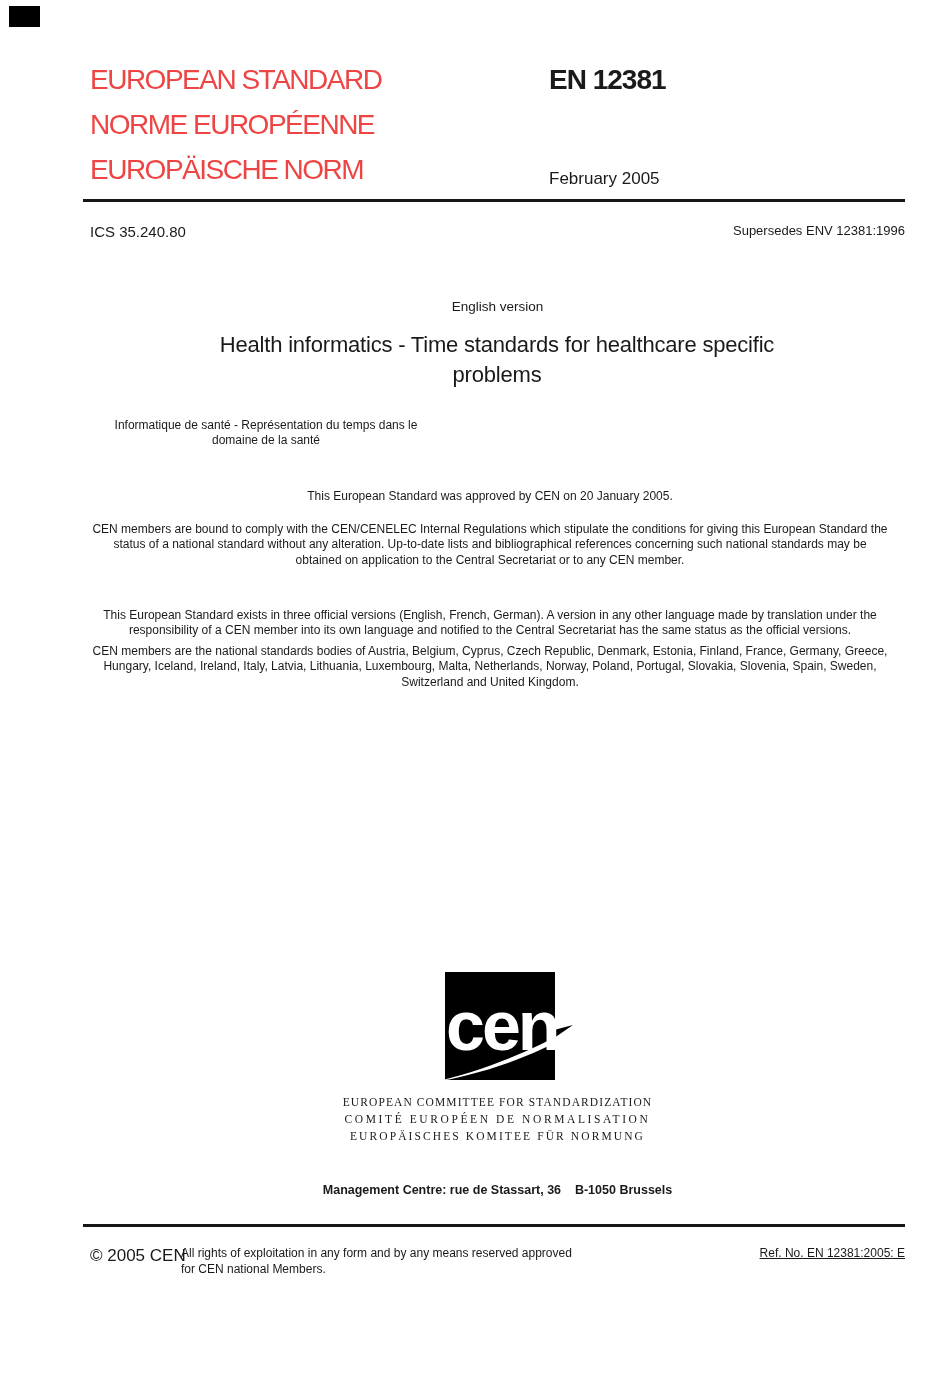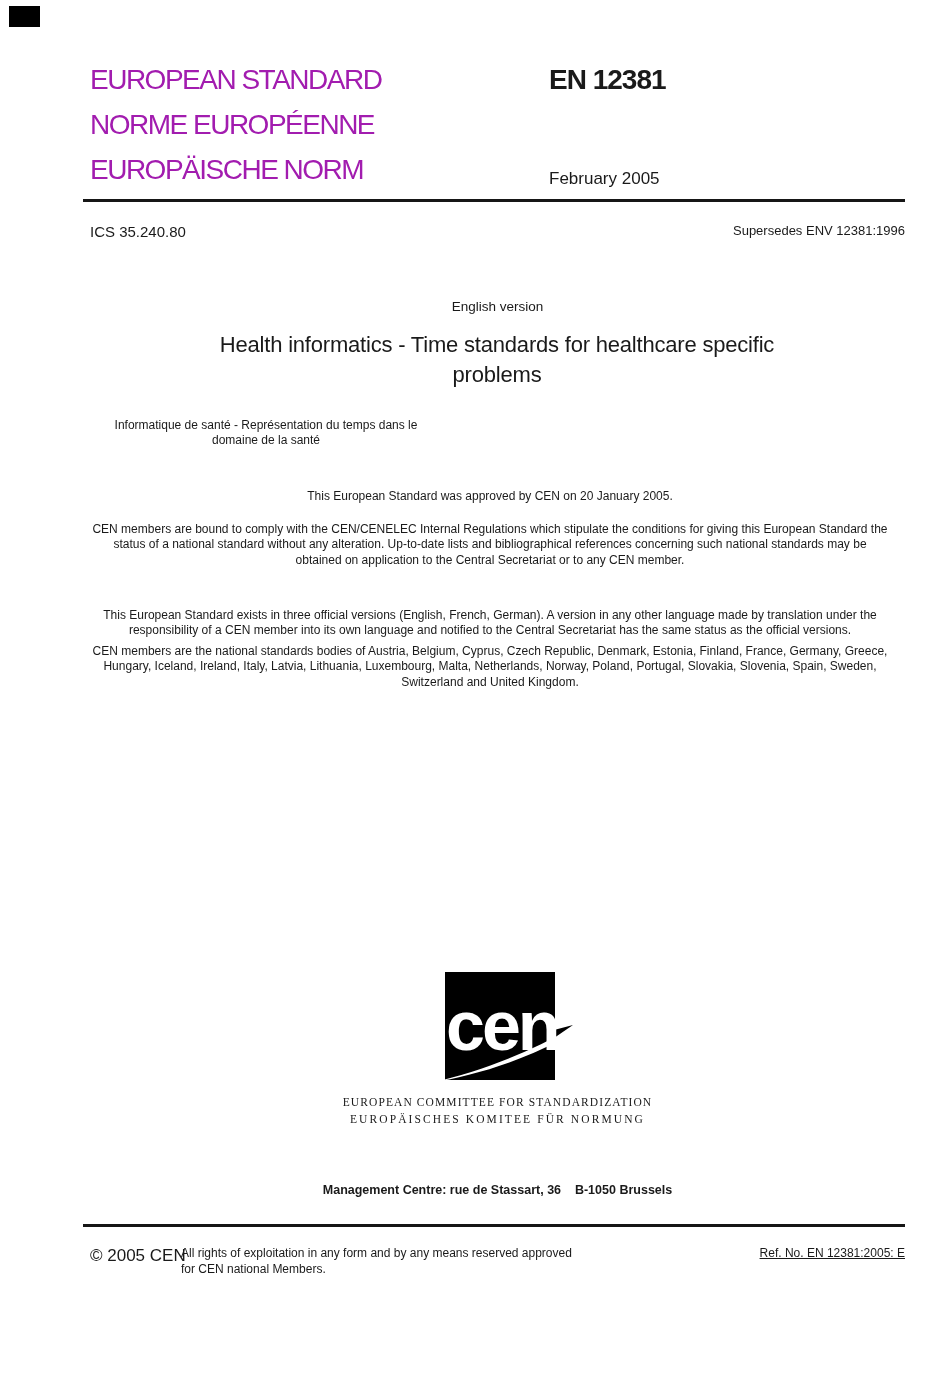--- a/index.html
+++ b/index.html
@@ -3,21 +3,21 @@
 <meta charset="utf-8">
 <style>
   html,body{margin:0;padding:0;background:#e8e8e8;}
   .page{
     position:relative;width:950px;height:1387px;background:#ffffff;
     font-family:"Liberation Sans","DejaVu Sans",sans-serif;color:#1a1a1a;
     overflow:hidden;margin:0 auto;
   }
   .abs{position:absolute;}
   .corner-mark{left:9px;top:6px;width:31px;height:21px;background:#000;}
-  .hline{left:90px;font-size:28px;letter-spacing:-1.5px;white-space:nowrap;color:#a21caf;}
+  .hline{left:90px;font-size:28px;letter-spacing:-1.5px;white-space:nowrap;color:#ef4444;}
   .hline1{top:64px;} .hline2{top:109px;} .hline3{top:154px;}
   .std-number{left:549px;top:64px;font-size:28px;font-weight:bold;letter-spacing:-1px;white-space:nowrap;}
   .std-date{left:549px;top:169px;font-size:17px;white-space:nowrap;}
   .rule{left:83px;width:822px;height:3px;background:#161616;}
   .rule-top{top:199px;} .rule-bottom{top:1224px;}
   .meta-ics{left:90px;top:223px;font-size:15px;}
   .meta-supersedes{right:45px;top:223px;font-size:13px;text-align:right;}
   .version-label{left:90px;width:815px;top:299px;font-size:13.5px;text-align:center;}
   .doc-title{left:177px;width:640px;top:330px;font-size:22px;line-height:30px;letter-spacing:-0.2px;text-align:center;}
   .subtitle{font-size:12px;line-height:15px;text-align:center;}
@@ -69,20 +69,21 @@
 
   <svg class="abs logo-svg" viewBox="0 0 160 120" xmlns="http://www.w3.org/2000/svg">
     <rect x="25" y="2" width="110" height="108" fill="#000000"></rect>
     <path d="M 10 113 C 60 102 110 82 152 58 C 148 65 144 68 140 70 C 95 94 50 106 10 113 Z" fill="#ffffff"></path>
     <path d="M 134 60 L 153 55 L 134 68 Z" fill="#000000"></path>
     <text x="26" y="80" font-family="Liberation Sans, DejaVu Sans, sans-serif" font-size="70" font-weight="bold" letter-spacing="-3" fill="#ffffff">cen</text>
   </svg>
 
   <div class="abs committee">
     <span class="c-en">EUROPEAN COMMITTEE FOR STANDARDIZATION</span>
+    <span class="c-fr">COMITÉ EUROPÉEN DE NORMALISATION</span>
     <span class="c-de">EUROPÄISCHES KOMITEE FÜR NORMUNG</span>
   </div>
 
   <div class="abs management">Management Centre: rue de Stassart, 36    B-1050 Brussels</div>
 
   <div class="abs rule rule-bottom"></div>
 
   <div class="abs f-copy">© 2005 CEN</div>
   <div class="abs f-rights">All rights of exploitation in any form and by any means reserved approved for CEN national Members.</div>
   <div class="abs f-ref">Ref. No. EN 12381:2005: E</div>

